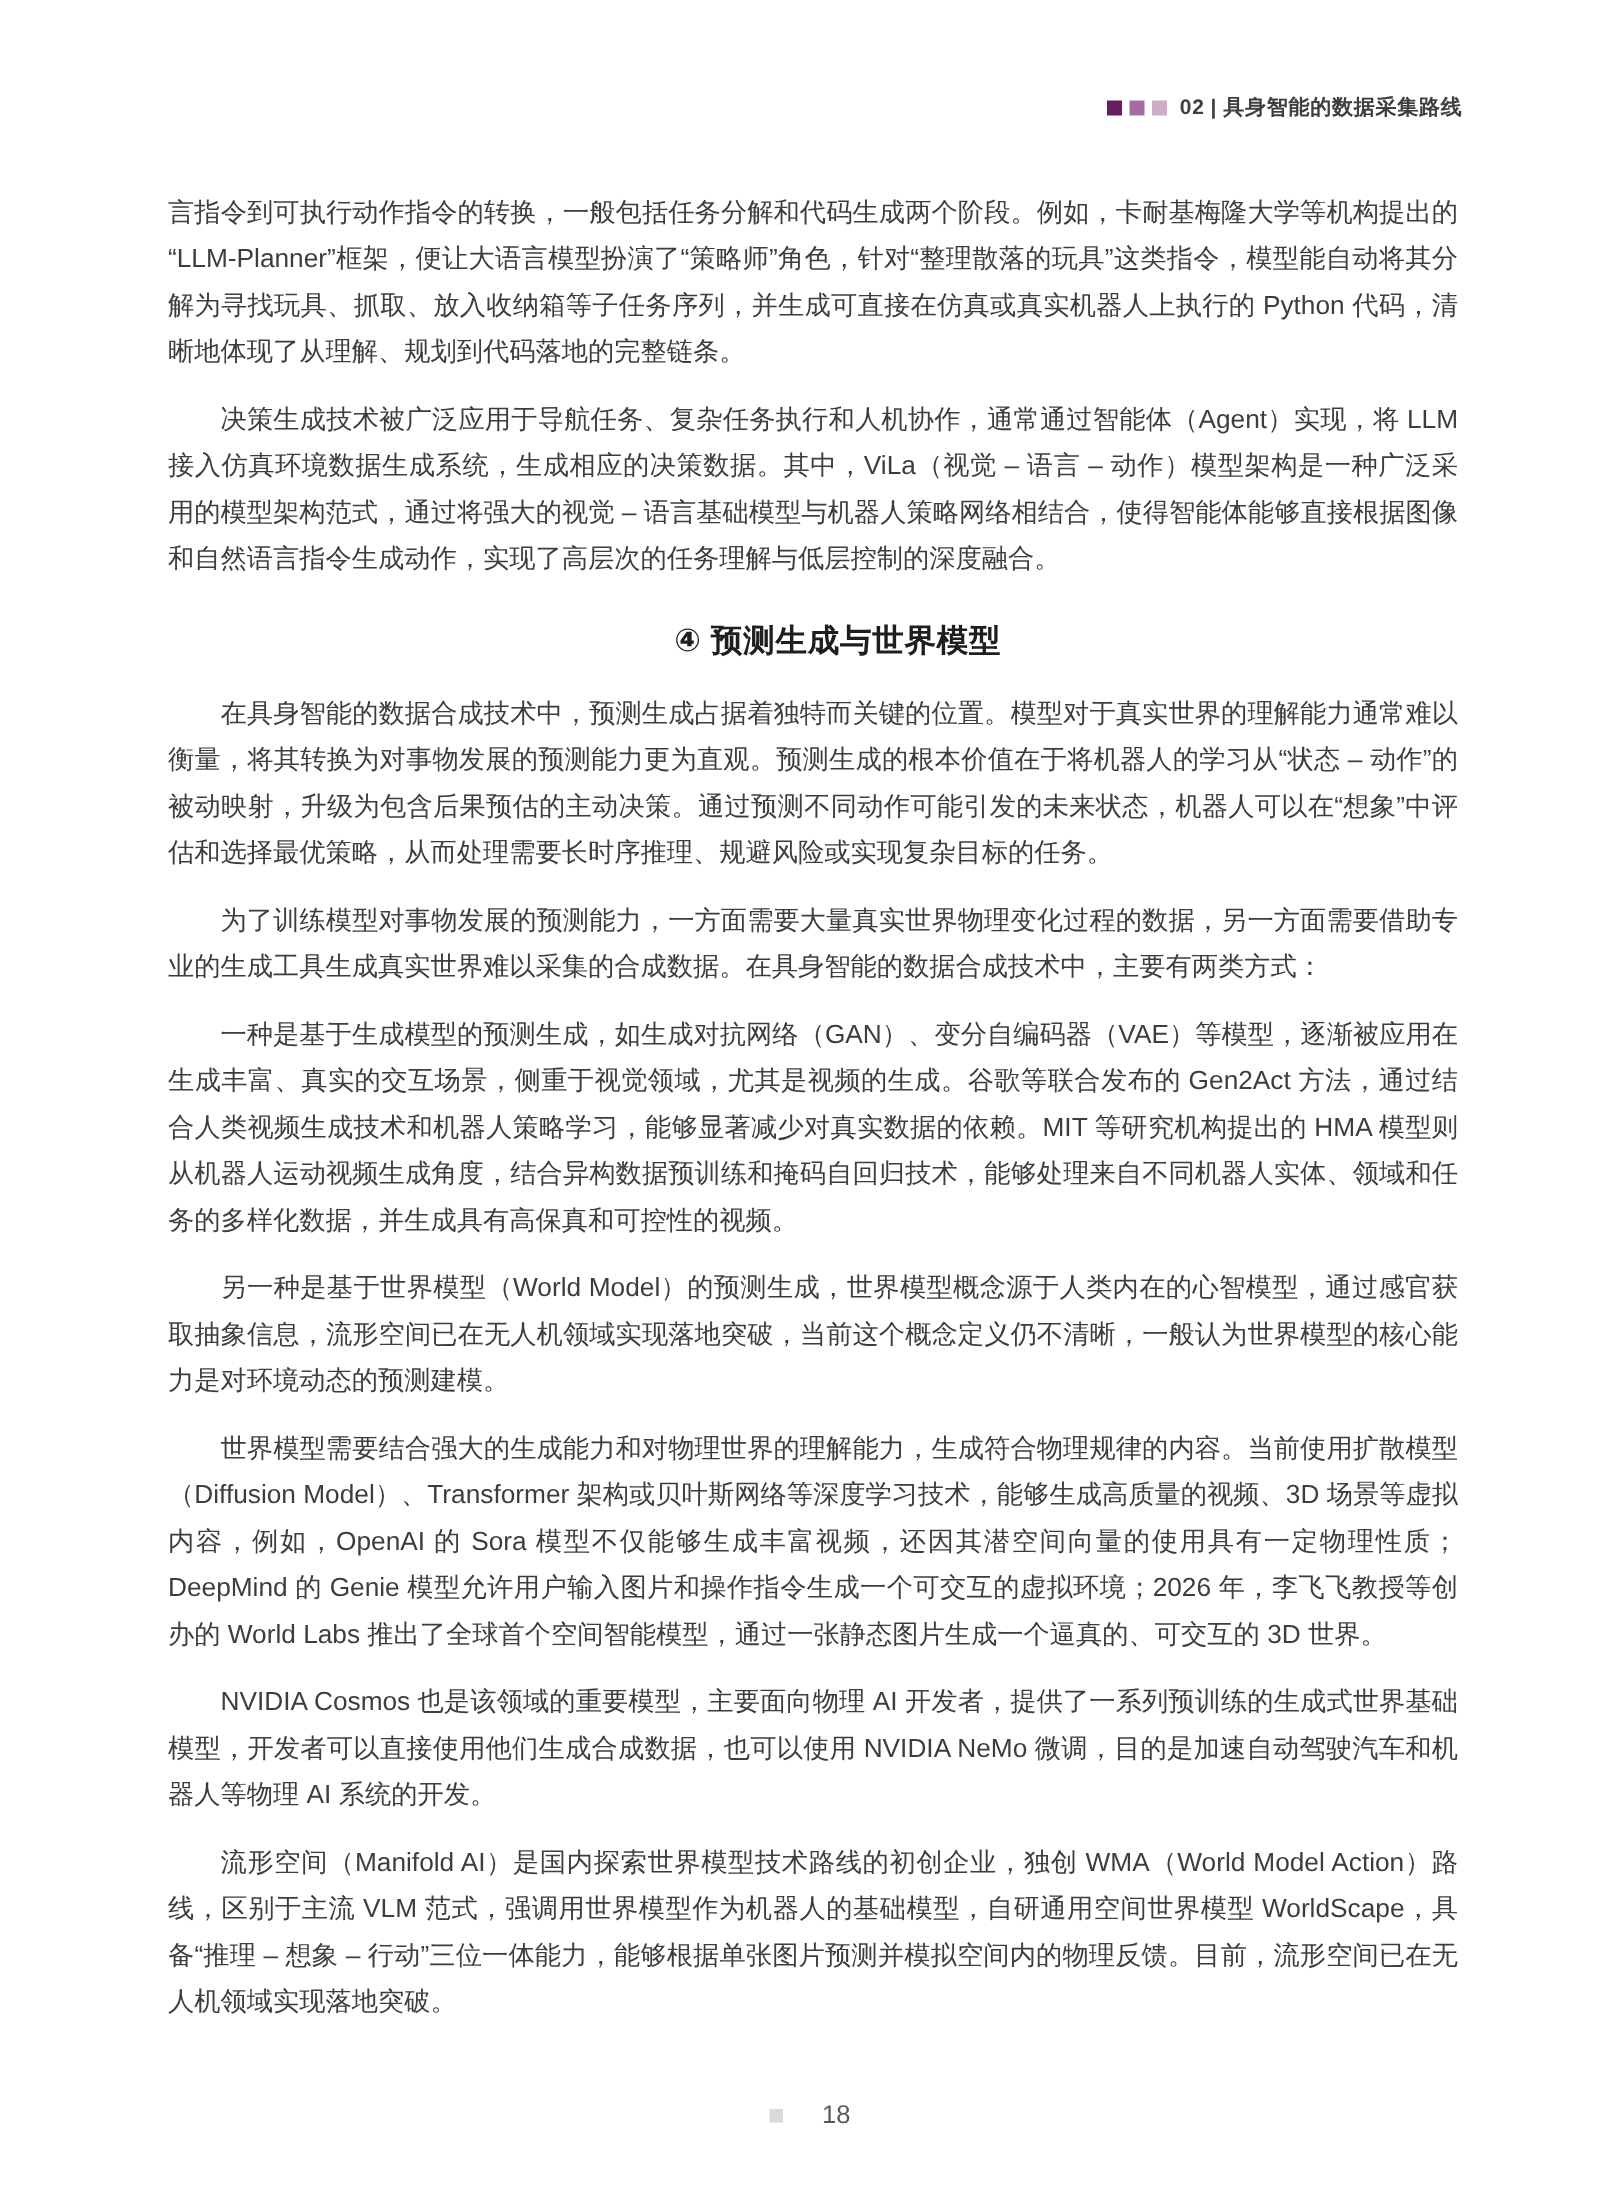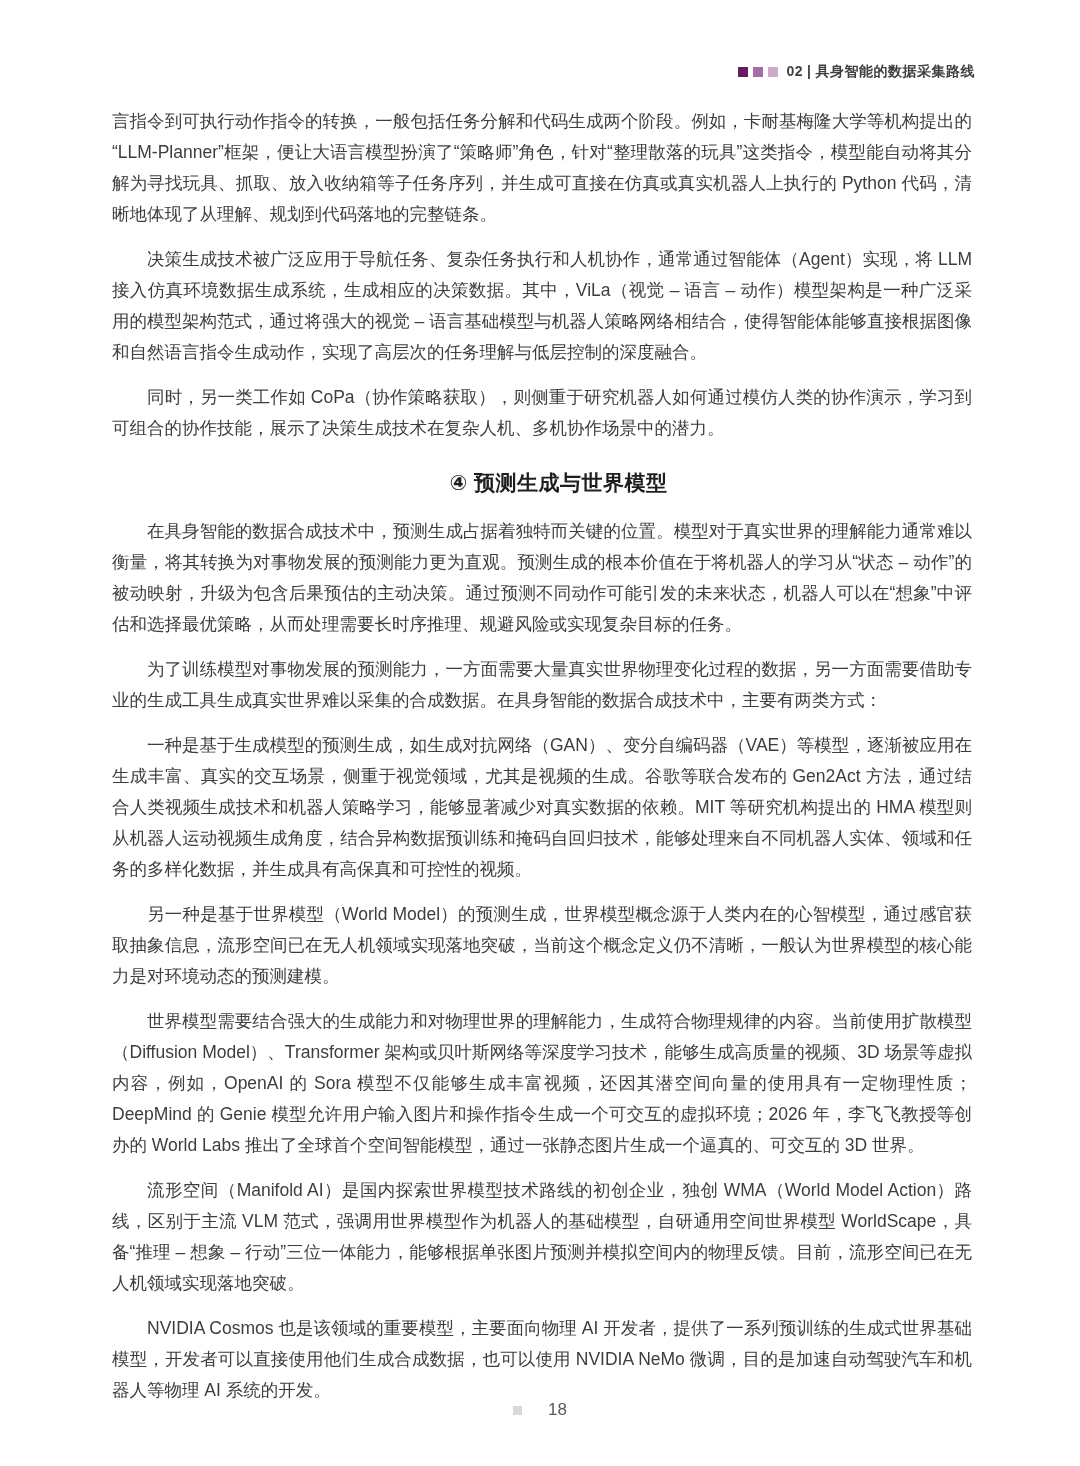--- a/index.html
+++ b/index.html
@@ -44,21 +44,21 @@
     width: 860px;
   }
   .para {
     font-size: 17.5px;
     line-height: 31px;
     color: #3d3d3d;
     text-align: justify;
     text-indent: 2em;
     margin-bottom: 14px;
   }
-  .para.no-indent { text-indent: 0; }
+  .para.no-indent { text-indent: 0; margin-top: 20px; }
   .section-heading {
     font-size: 21px;
     font-weight: bold;
     color: #1e1e1e;
     margin: 25px 0 19px 33px;
     letter-spacing: 0.5px;
     text-align: center;
   }
   
   .page-footer {
@@ -88,31 +88,30 @@
     <span class="header-text">
       <span>02</span>
       <span>|</span>
       <span>具身智能的数据采集路线</span>
     </span>
   </header>
 
   <main class="content">
     <p class="para no-indent">言指令到可执行动作指令的转换，一般包括任务分解和代码生成两个阶段。例如，卡耐基梅隆大学等机构提出的“LLM-Planner”框架，便让大语言模型扮演了“策略师”角色，针对“整理散落的玩具”这类指令，模型能自动将其分解为寻找玩具、抓取、放入收纳箱等子任务序列，并生成可直接在仿真或真实机器人上执行的 Python 代码，清晰地体现了从理解、规划到代码落地的完整链条。</p>
     <p class="para">决策生成技术被广泛应用于导航任务、复杂任务执行和人机协作，通常通过智能体（Agent）实现，将 LLM 接入仿真环境数据生成系统，生成相应的决策数据。其中，ViLa（视觉 – 语言 – 动作）模型架构是一种广泛采用的模型架构范式，通过将强大的视觉 – 语言基础模型与机器人策略网络相结合，使得智能体能够直接根据图像和自然语言指令生成动作，实现了高层次的任务理解与低层控制的深度融合。</p>
-    <p class="para">同时，另一类工作如 CoPa（协作策略获取），则侧重于研究机器人如何通过模仿人类的协作演示，学习到可组合的协作技能，展示了决策生成技术在复杂人机、多机协作场景中的潜力。</p>
 
     <h2 class="section-heading">④ 预测生成与世界模型</h2>
 
     <p class="para">在具身智能的数据合成技术中，预测生成占据着独特而关键的位置。模型对于真实世界的理解能力通常难以衡量，将其转换为对事物发展的预测能力更为直观。预测生成的根本价值在于将机器人的学习从“状态 – 动作”的被动映射，升级为包含后果预估的主动决策。通过预测不同动作可能引发的未来状态，机器人可以在“想象”中评估和选择最优策略，从而处理需要长时序推理、规避风险或实现复杂目标的任务。</p>
     <p class="para">为了训练模型对事物发展的预测能力，一方面需要大量真实世界物理变化过程的数据，另一方面需要借助专业的生成工具生成真实世界难以采集的合成数据。在具身智能的数据合成技术中，主要有两类方式：</p>
     <p class="para">一种是基于生成模型的预测生成，如生成对抗网络（GAN）、变分自编码器（VAE）等模型，逐渐被应用在生成丰富、真实的交互场景，侧重于视觉领域，尤其是视频的生成。谷歌等联合发布的 Gen2Act 方法，通过结合人类视频生成技术和机器人策略学习，能够显著减少对真实数据的依赖。MIT 等研究机构提出的 HMA 模型则从机器人运动视频生成角度，结合异构数据预训练和掩码自回归技术，能够处理来自不同机器人实体、领域和任务的多样化数据，并生成具有高保真和可控性的视频。</p>
     <p class="para">另一种是基于世界模型（World Model）的预测生成，世界模型概念源于人类内在的心智模型，通过感官获取抽象信息，流形空间已在无人机领域实现落地突破，当前这个概念定义仍不清晰，一般认为世界模型的核心能力是对环境动态的预测建模。</p>
     <p class="para">世界模型需要结合强大的生成能力和对物理世界的理解能力，生成符合物理规律的内容。当前使用扩散模型（Diffusion Model）、Transformer 架构或贝叶斯网络等深度学习技术，能够生成高质量的视频、3D 场景等虚拟内容，例如，OpenAI 的 Sora 模型不仅能够生成丰富视频，还因其潜空间向量的使用具有一定物理性质；DeepMind 的 Genie 模型允许用户输入图片和操作指令生成一个可交互的虚拟环境；2026 年，李飞飞教授等创办的 World Labs 推出了全球首个空间智能模型，通过一张静态图片生成一个逼真的、可交互的 3D 世界。</p>
+    <p class="para">NVIDIA Cosmos 也是该领域的重要模型，主要面向物理 AI 开发者，提供了一系列预训练的生成式世界基础模型，开发者可以直接使用他们生成合成数据，也可以使用 NVIDIA NeMo 微调，目的是加速自动驾驶汽车和机器人等物理 AI 系统的开发。</p>
     <p class="para">流形空间（Manifold AI）是国内探索世界模型技术路线的初创企业，独创 WMA（World Model Action）路线，区别于主流 VLM 范式，强调用世界模型作为机器人的基础模型，自研通用空间世界模型 WorldScape，具备“推理 – 想象 – 行动”三位一体能力，能够根据单张图片预测并模拟空间内的物理反馈。目前，流形空间已在无人机领域实现落地突破。</p>
-    <p class="para">NVIDIA Cosmos 也是该领域的重要模型，主要面向物理 AI 开发者，提供了一系列预训练的生成式世界基础模型，开发者可以直接使用他们生成合成数据，也可以使用 NVIDIA NeMo 微调，目的是加速自动驾驶汽车和机器人等物理 AI 系统的开发。</p>
   </main>
 
   <footer class="page-footer">
     <span class="footer-sq"></span>
     <span class="page-number">18</span>
   </footer>
 
 </div>
 
 </body></html>

